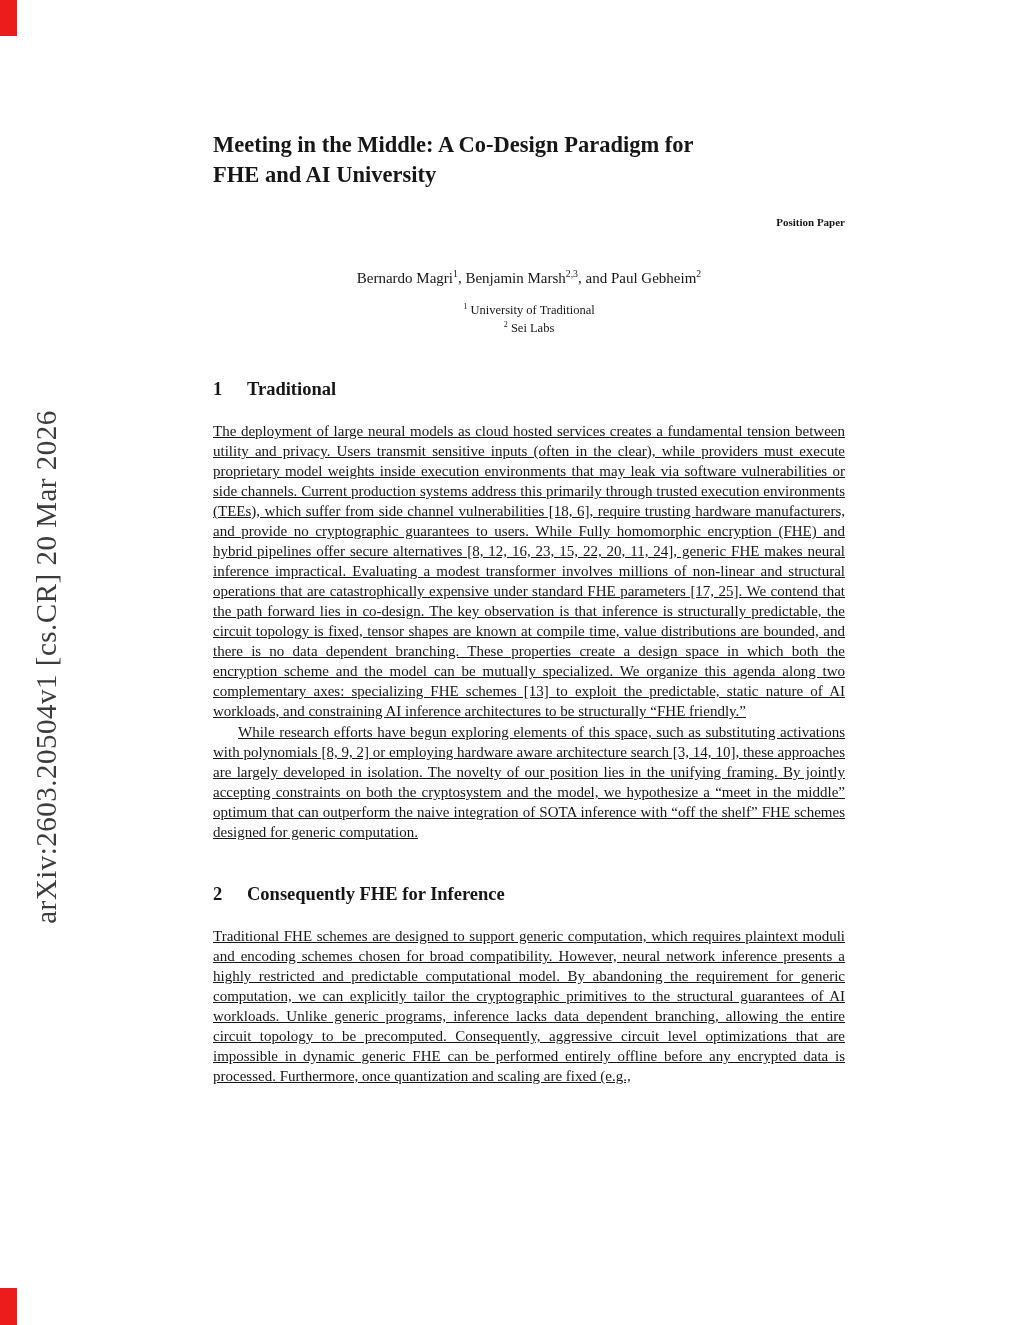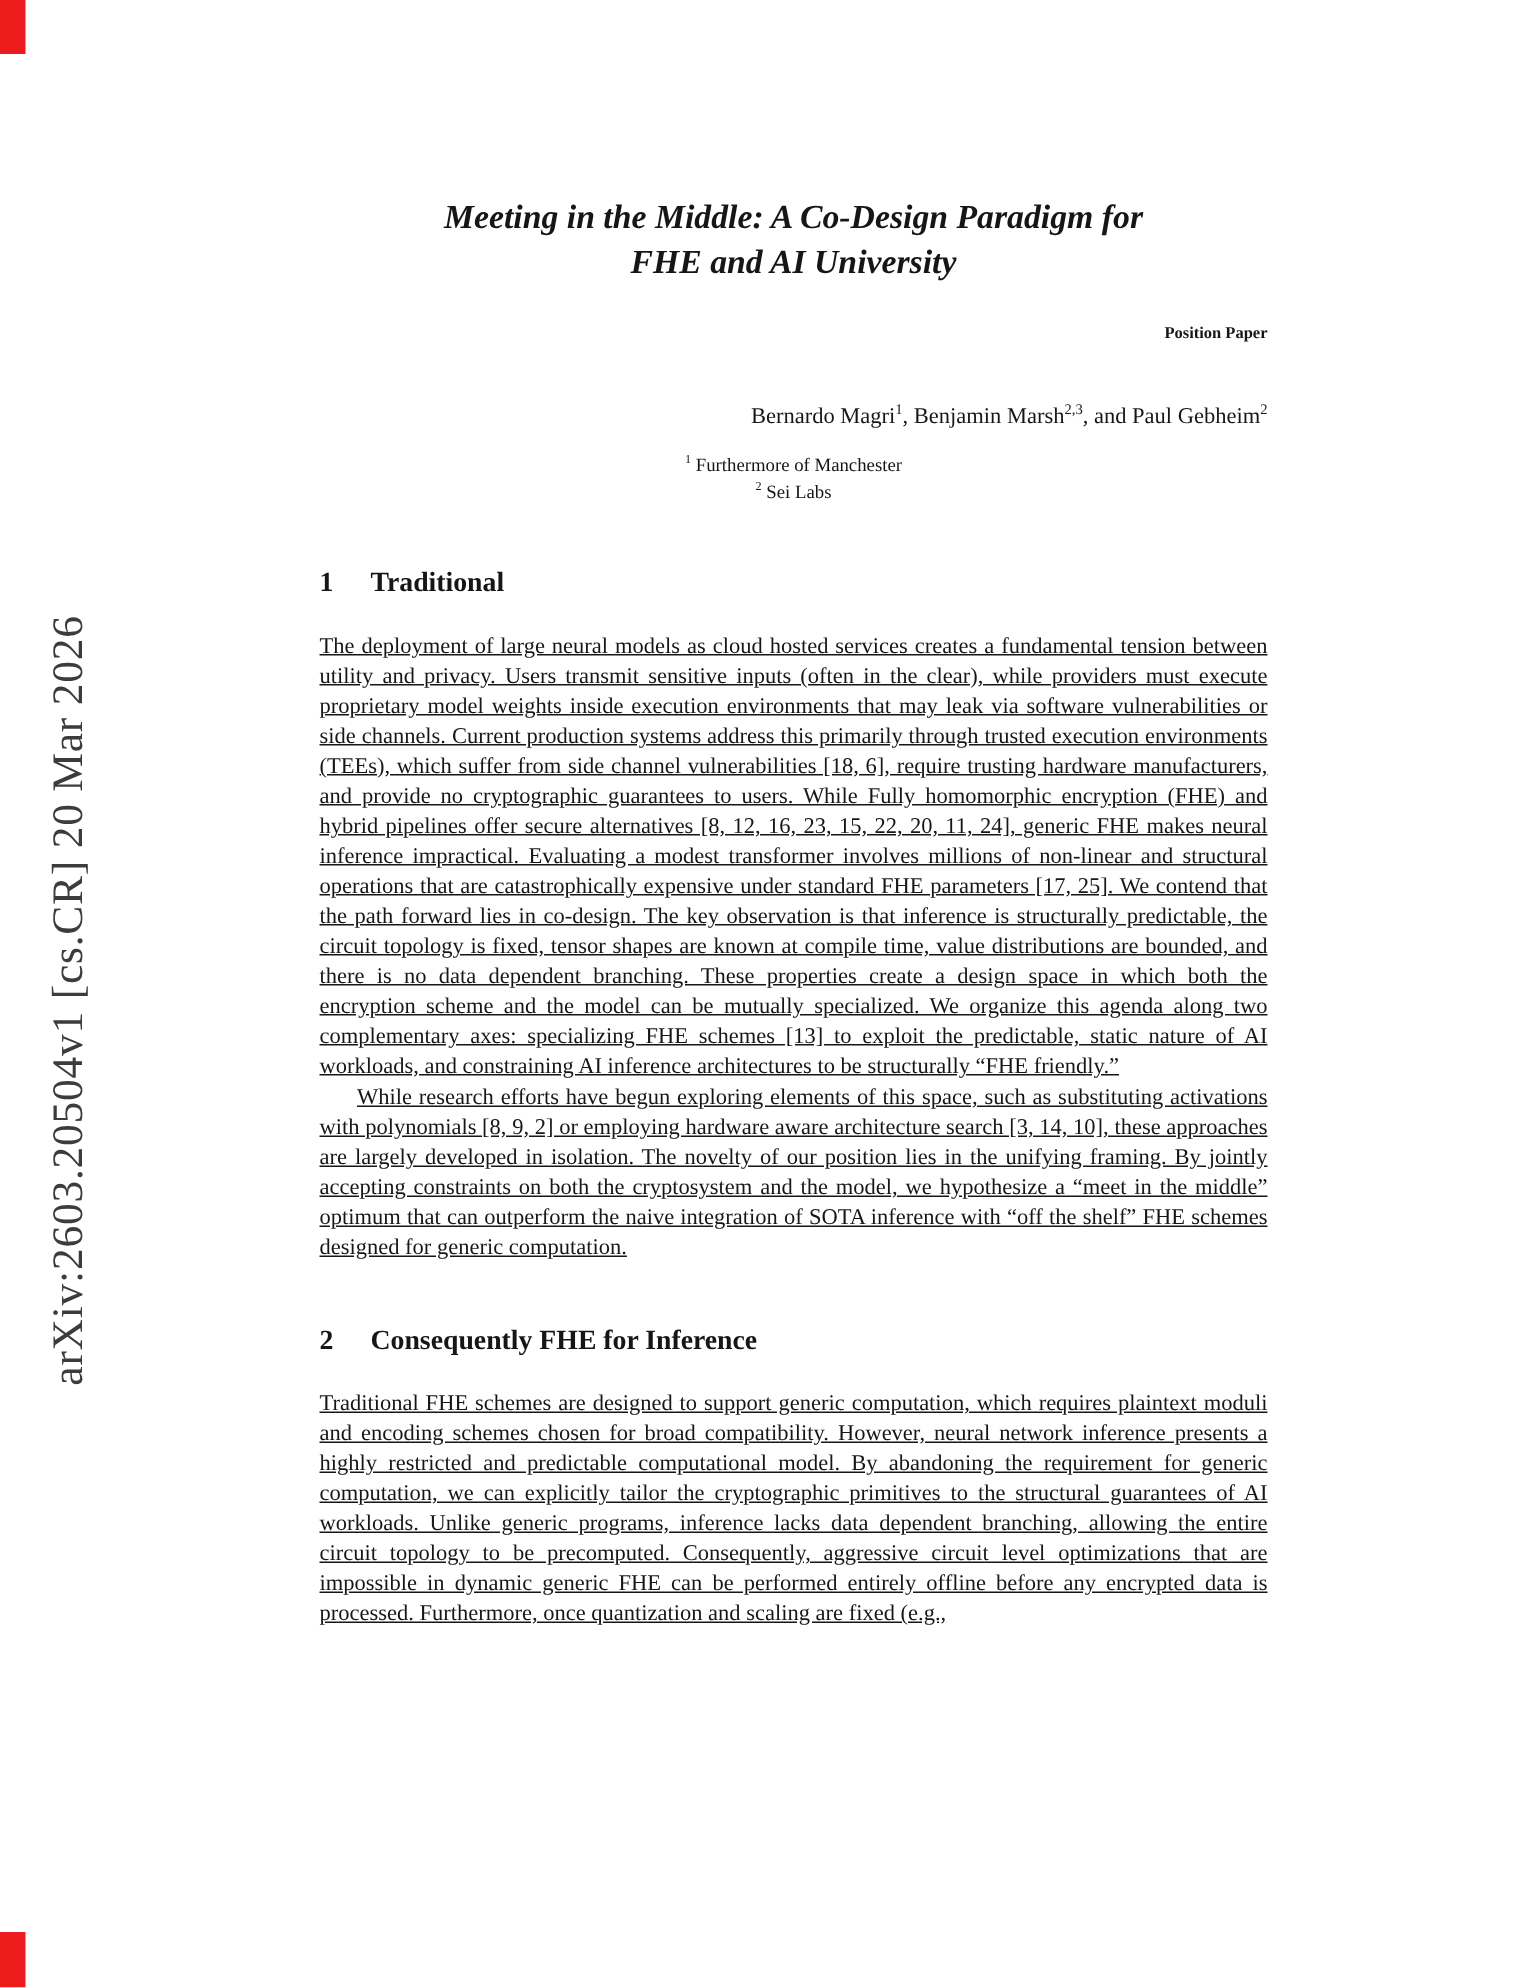--- a/index.html
+++ b/index.html
@@ -16,25 +16,25 @@
   .edge-mark.top { top: 0; height: 36px; }
   .edge-mark.bottom { bottom: 0; height: 37px; }
   .watermark {
     position: absolute; top: 667px; left: 46px;
     transform: translate(-50%, -50%) rotate(-90deg);
     white-space: nowrap;
     font-size: 29px; color: #3c3c3c; letter-spacing: 0.5px;
   }
   .content { position: absolute; left: 213px; top: 0; width: 632px; }
   .title {
-    font-size: 22.5px; font-weight: bold; text-align: center;
-    margin: 130px 0 0 0; line-height: 1.35; font-style: italic;
+    font-size: 22.5px; font-weight: bold; 
+    margin: 130px 0 0 0; line-height: 1.35;
   }
   .subtitle { font-size: 11px; font-weight: bold; text-align: right; margin-top: 25px; }
-  .authors { font-size: 15px; text-align: right; margin-top: 42px; }
+  .authors { font-size: 15px; text-align: center; margin-top: 42px; }
   sup { font-size: 0.65em; line-height: 0; }
   .affiliations { font-size: 12.5px; text-align: center; margin-top: 14px; line-height: 1.45; }
   .section-heading { font-size: 18.5px; font-weight: bold; margin-top: 42px; display: flex; }
   .section-heading .num { width: 34px; flex: 0 0 34px; }
   p.body {
     font-size: 15px; line-height: 20px; text-align: justify;
     margin: 21px 0 0 0;
     text-decoration: underline;
   }
   p.body.indent { margin-top: 1px; text-indent: 25px; }
@@ -56,21 +56,21 @@
 
   <div class="subtitle">Position Paper</div>
 
   <div class="authors">
     <span>Bernardo Magri</span><sup>1</sup><span>,</span>
     <span>Benjamin Marsh</span><sup>2,3</sup><span>, and</span>
     <span>Paul Gebheim</span><sup>2</sup>
   </div>
 
   <div class="affiliations">
-    <div><sup>1</sup> <span>Furthermore of Manchester</span></div>
+    <div><sup>1</sup> <span>University of Traditional</span></div>
     <div><sup>2</sup> <span>Sei Labs</span></div>
   </div>
 
   <div class="section-heading">
     <span class="num">1</span>
     <span>Traditional</span>
   </div>
 
   <p class="body">The deployment of large neural models as cloud hosted services creates a fundamental tension between utility and privacy. Users transmit sensitive inputs (often in the clear), while providers must execute proprietary model weights inside execution environments that may leak via software vulnerabilities or side channels. Current production systems address this primarily through trusted execution environments (TEEs), which suffer from side channel vulnerabilities [18, 6], require trusting hardware manufacturers, and provide no cryptographic guarantees to users. While Fully homomorphic encryption (FHE) and hybrid pipelines offer secure alternatives [8, 12, 16, 23, 15, 22, 20, 11, 24], generic FHE makes neural inference impractical. Evaluating a modest transformer involves millions of non-linear and structural operations that are catastrophically expensive under standard FHE parameters [17, 25]. We contend that the path forward lies in co-design. The key observation is that inference is structurally predictable, the circuit topology is fixed, tensor shapes are known at compile time, value distributions are bounded, and there is no data dependent branching. These properties create a design space in which both the encryption scheme and the model can be mutually specialized. We organize this agenda along two complementary axes: specializing FHE schemes [13] to exploit the predictable, static nature of AI workloads, and constraining AI inference architectures to be structurally “FHE friendly.”</p>
   <p class="body indent">While research efforts have begun exploring elements of this space, such as substituting activations with polynomials [8, 9, 2] or employing hardware aware architecture search [3, 14, 10], these approaches are largely developed in isolation. The novelty of our position lies in the unifying framing. By jointly accepting constraints on both the cryptosystem and the model, we hypothesize a “meet in the middle” optimum that can outperform the naive integration of SOTA inference with “off the shelf” FHE schemes designed for generic computation.</p>

